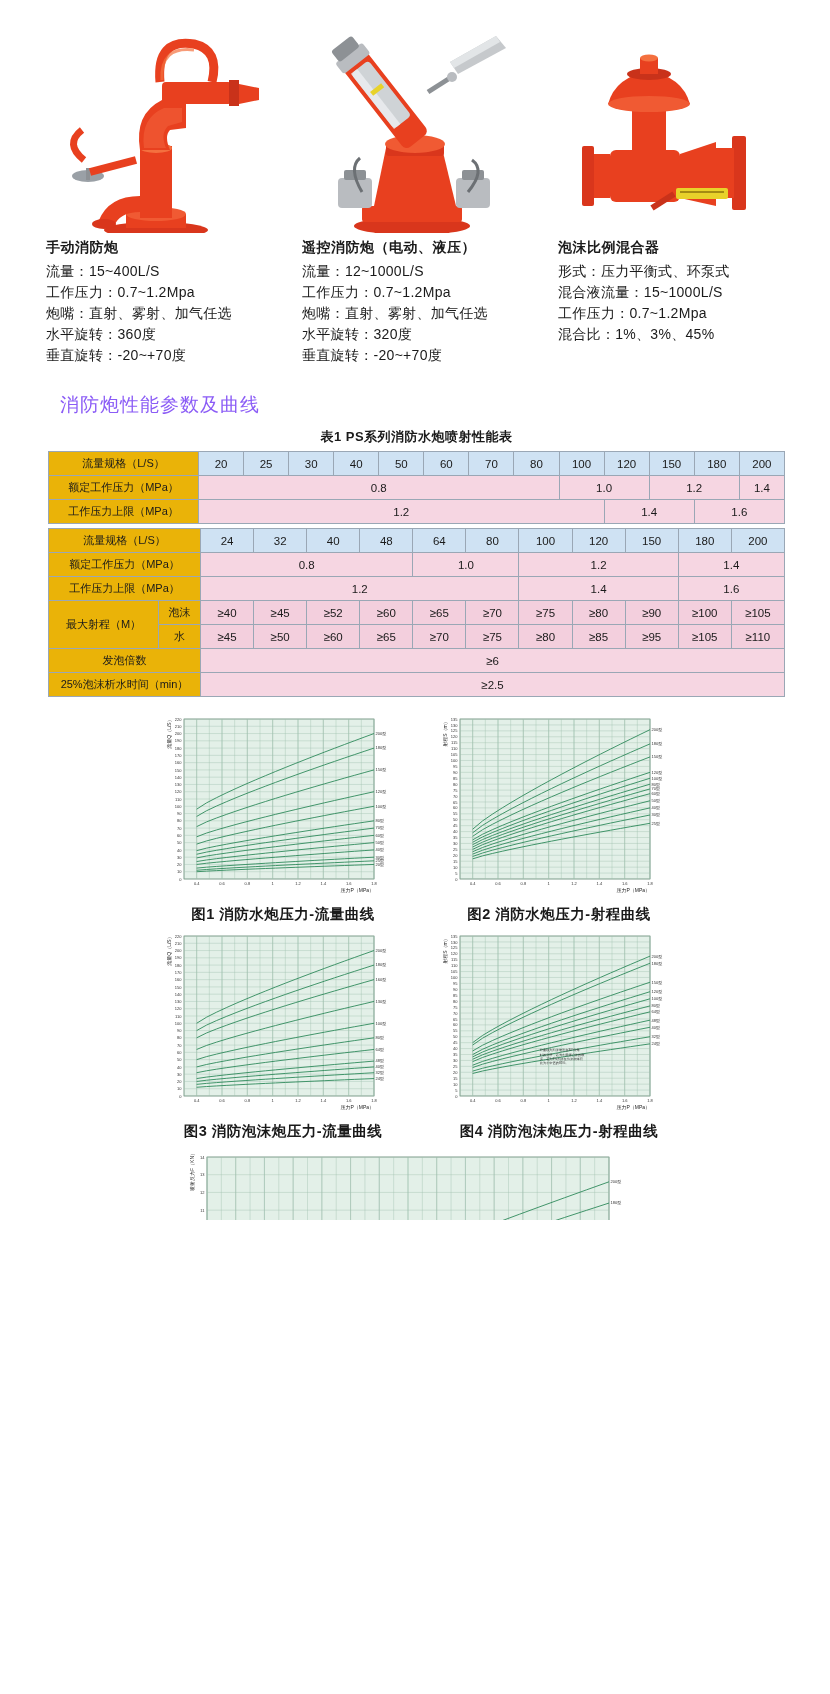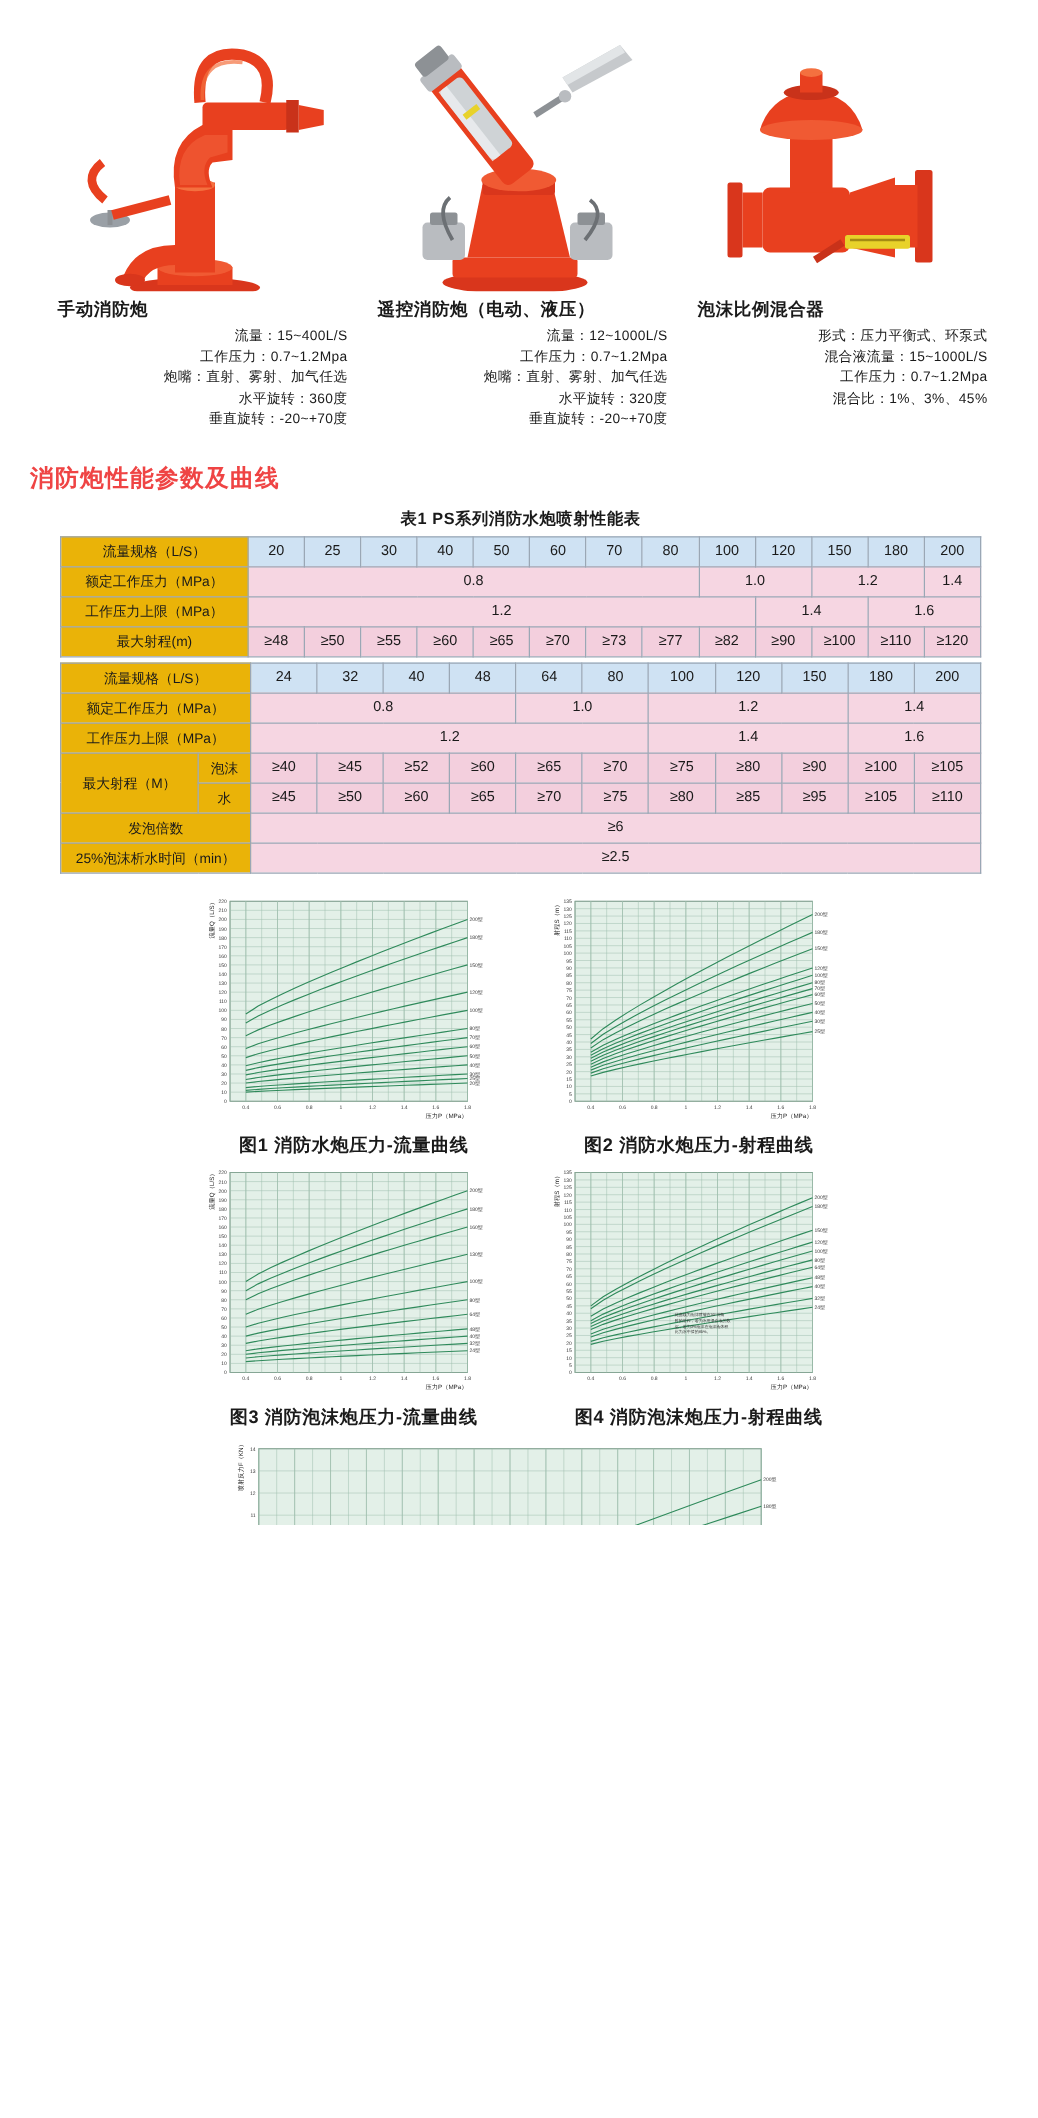--- a/index.html
+++ b/index.html
@@ -10,26 +10,26 @@
     color:#1a1a1a;
     -webkit-font-smoothing:antialiased;
   }
   .page{width:830px;height:1220px;position:relative;overflow:hidden;}
 
   
   .products{display:flex;padding:18px 40px 0 40px;gap:18px;}
   .product{flex:1;display:flex;flex-direction:column;}
   .prod-img{height:215px;display:flex;align-items:flex-end;justify-content:center;position:relative;}
   .prod-title{font-size:14px;font-weight:bold;margin:6px 0 4px 6px;letter-spacing:.5px;}
-  .prod-spec{font-size:11px;line-height:1.5;margin-left:6px;letter-spacing:.3px;text-align:right;}
+  .prod-spec{font-size:14px;line-height:1.5;margin-left:6px;letter-spacing:.3px;}
 
   
   .section-head{
-    color:#ef4444;font-size:19px;font-weight:bold;
-    margin:26px 0 10px 24px;letter-spacing:1px;
+    color:#8b5cf6;font-size:19px;font-weight:normal;
+    margin:26px 0 10px 60px;letter-spacing:1px;
   }
 
   
   .table-wrap{margin:0 45px 4px 48px;}
   .tbl-cap{text-align:center;font-size:13px;font-weight:bold;margin:8px 0 5px 0;letter-spacing:.5px;}
   table.perf{
     border-collapse:collapse;width:100%;table-layout:fixed;
     font-size:11.5px;
   }
   table.perf td{
@@ -225,36 +225,20 @@
           <td class="pink" colspan="8">0.8</td>
           <td class="pink" colspan="2">1.0</td>
           <td class="pink" colspan="2">1.2</td>
           <td class="pink" colspan="1">1.4</td>
         </tr>
         <tr>
           <td class="lbl">工作压力上限（MPa）</td>
           <td class="pink" colspan="9">1.2</td>
           <td class="pink" colspan="2">1.4</td>
           <td class="pink" colspan="2">1.6</td>
-        </tr>
-        <tr>
-          <td class="lbl">最大射程(m)</td>
-          <td class="pink2">≥48</td>
-          <td class="pink2">≥50</td>
-          <td class="pink2">≥55</td>
-          <td class="pink2">≥60</td>
-          <td class="pink2">≥65</td>
-          <td class="pink2">≥70</td>
-          <td class="pink2">≥73</td>
-          <td class="pink2">≥77</td>
-          <td class="pink2">≥82</td>
-          <td class="pink2">≥90</td>
-          <td class="pink2">≥100</td>
-          <td class="pink2">≥110</td>
-          <td class="pink2">≥120</td>
         </tr>
       </tbody>
     </table>
   </div>
 
   <div class="table-wrap">
     <table class="perf">
       <colgroup>
         <col style="width:110px">
         <col style="width:42px">

